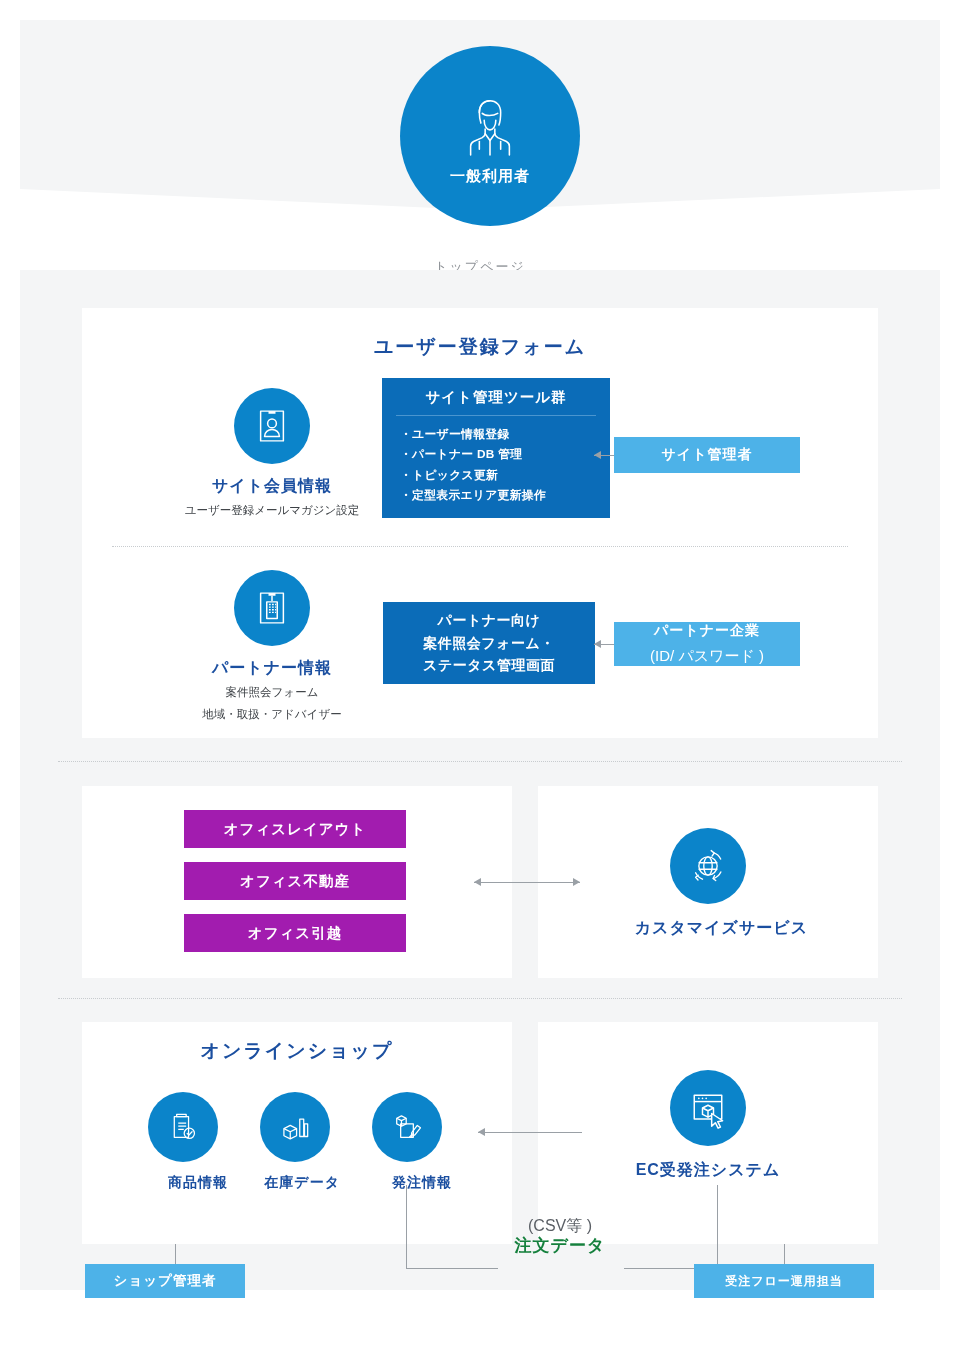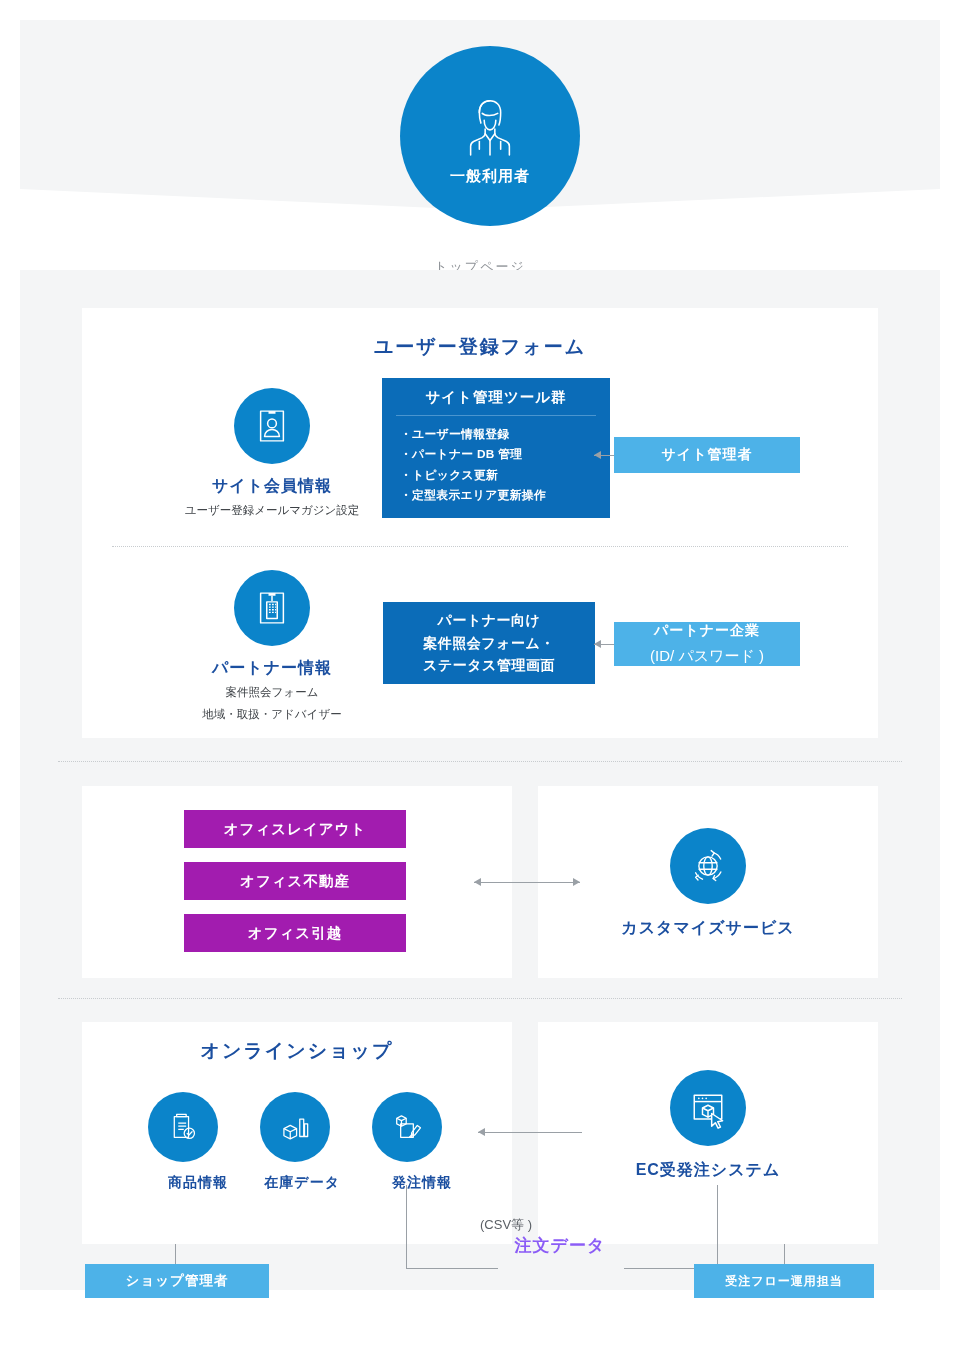--- a/index.html
+++ b/index.html
@@ -67,21 +67,21 @@
   #node-member { left: 172px; top: 388px; width: 200px; }
   #node-member .info-circle { width: 76px; height: 76px; }
   #node-member .info-title { font-size: 16px; margin-top: 12px; }
   #node-member .info-sub { font-size: 11.5px; margin-top: 5px; }
 
   #node-partner { left: 172px; top: 570px; width: 200px; }
   #node-partner .info-circle { width: 76px; height: 76px; }
   #node-partner .info-title { font-size: 16px; margin-top: 12px; }
   #node-partner .info-sub { font-size: 11.5px; margin-top: 5px; }
 
-  #node-custom { left: 608px; top: 828px; width: 200px; }
+  #node-custom { left: 608px; top: 828px; width: 200px; text-align: right; }
   #node-custom .info-circle { width: 76px; height: 76px; }
   #node-custom .info-title { font-size: 16px; margin-top: 14px; }
 
   #node-ec { left: 608px; top: 1070px; width: 200px; }
   #node-ec .info-circle { width: 76px; height: 76px; }
   #node-ec .info-title { font-size: 16px; margin-top: 14px; }
 
   
   .small-node { position: absolute; text-align: right; width: 90px; }
   .small-node .info-circle { width: 70px; height: 70px; }
@@ -120,21 +120,21 @@
 
   
   .actor {
     position: absolute; background: #4db2e8; color: #fff; font-weight: bold;
     display: flex; flex-direction: column; align-items: center; justify-content: center;
     letter-spacing: 1px;
   }
   #actor-siteadmin { left: 614px; top: 437px; width: 186px; height: 36px; font-size: 14px; }
   #actor-partner  { left: 614px; top: 622px; width: 186px; height: 44px; font-size: 14px; }
   #actor-partner .sub { font-size: 15px; font-weight: normal; margin-top: 7px; letter-spacing: 0; }
-  #actor-shopadmin { left: 85px; top: 1264px; width: 184px; height: 34px; font-size: 13.5px; }
+  #actor-shopadmin { left: 85px; top: 1264px; width: 160px; height: 34px; font-size: 13.5px; }
   #actor-flowadmin { left: 694px; top: 1264px; width: 180px; height: 34px; font-size: 12px; }
 
   
   .conn { position: absolute; background: #9aa0a6; }
   .conn-h { height: 1px; }
   .conn-v { width: 1px; }
 
   .arrow-left, .arrow-right {
     position: absolute; width: 0; height: 0;
     border-top: 4px solid transparent; border-bottom: 4px solid transparent;
@@ -150,26 +150,26 @@
   #c-office { left: 474px; top: 882px; width: 106px; }
   #a-office-l { left: 474px; top: 878px; }
   #a-office-r { left: 573px; top: 878px; }
 
   #c-ecshop { left: 478px; top: 1132px; width: 104px; }
   #a-ecshop { left: 478px; top: 1128px; }
 
   
   .orderdata-label {
     position: absolute; left: 480px; top: 1258px; width: 160px; text-align: center;
-    font-size: 17px; font-weight: bold; color: #8b5cf6; letter-spacing: 1px;
+    font-size: 17px; font-weight: bold; color: #15803d; letter-spacing: 1px;
     transform: translateY(-24px);
   }
   .csv-label {
-    position: absolute; left: 480px; top: 1216px; width: 160px; 
-    font-size: 13px; color: #5a5f65;
+    position: absolute; left: 480px; top: 1216px; width: 160px; text-align: center;
+    font-size: 16px; color: #5a5f65;
   }
   #bus-left   { left: 406px; top: 1268px; width: 92px; }
   #bus-right  { left: 624px; top: 1268px; width: 94px; }
   #bus-v-order{ left: 406px; top: 1185px; height: 84px; }
   #bus-v-ec   { left: 717px; top: 1185px; height: 84px; }
   #bus-v-shop { left: 175px; top: 1244px; height: 21px; }
   #bus-v-flow { left: 784px; top: 1244px; height: 21px; }
 </style>
 </head>
 <body>

